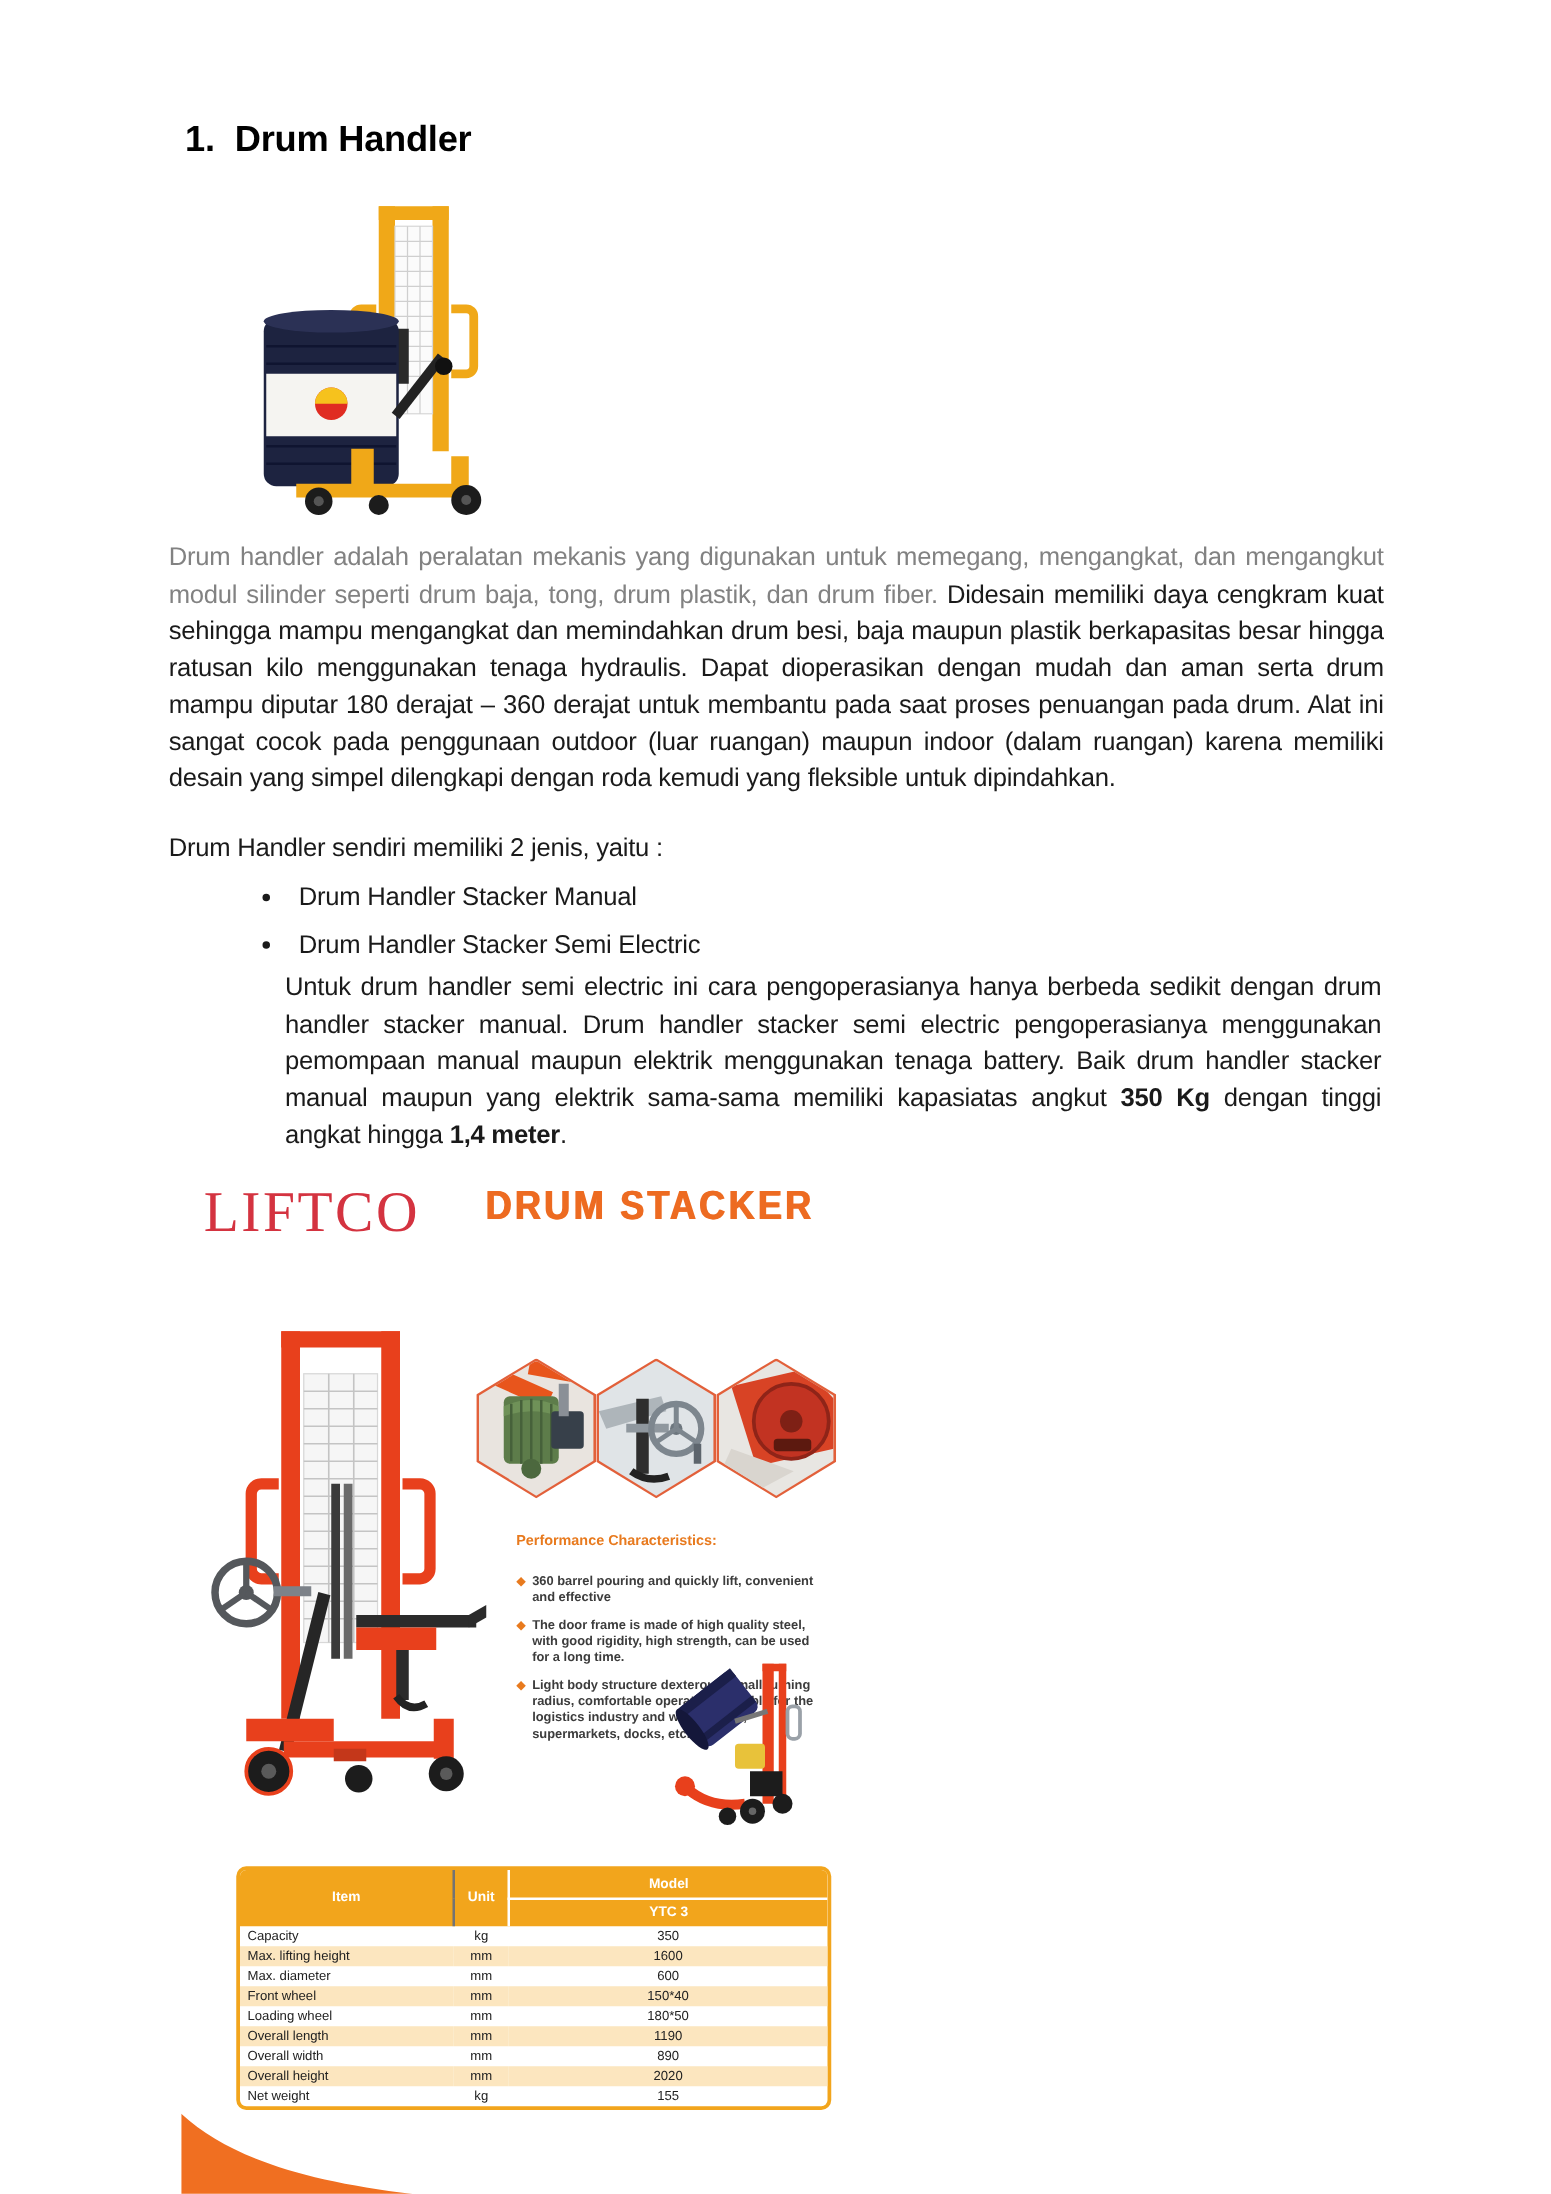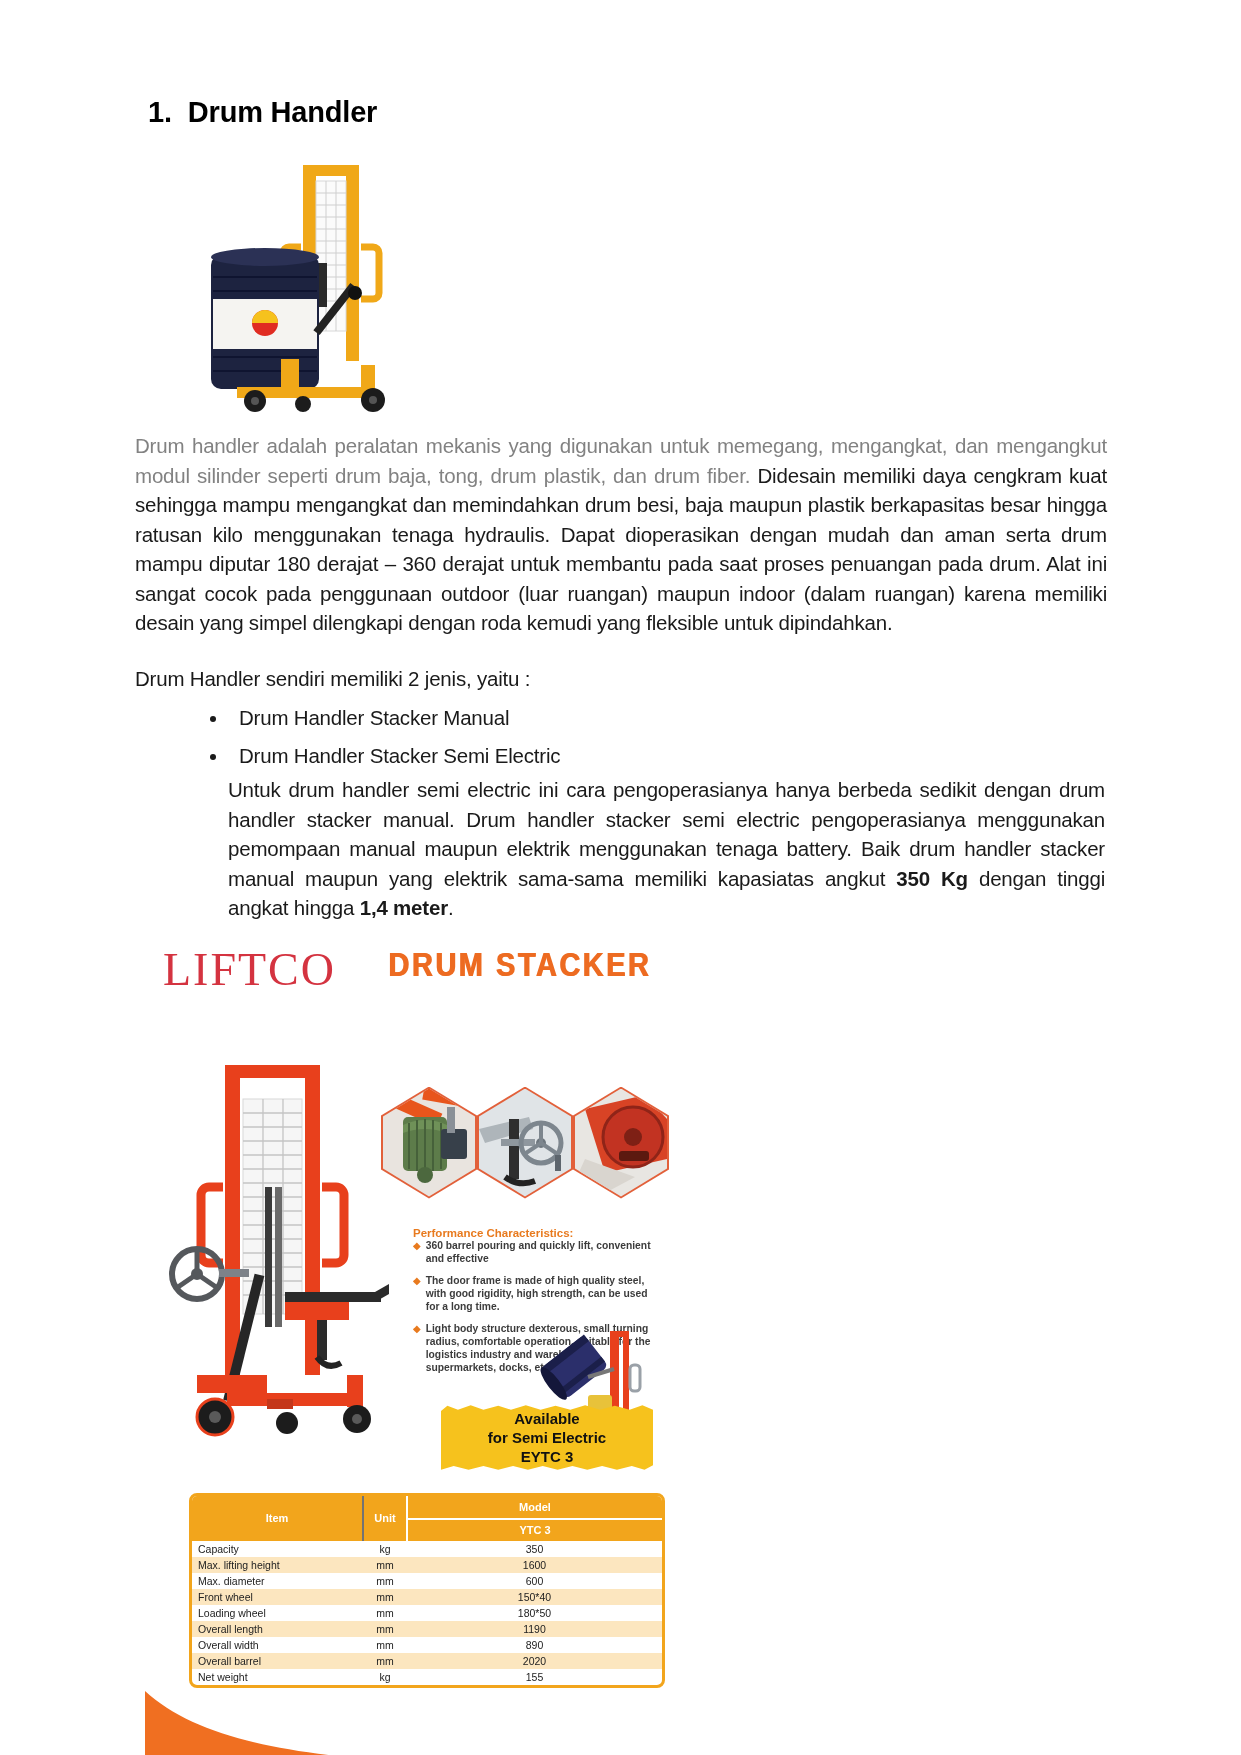--- a/index.html
+++ b/index.html
@@ -45,21 +45,21 @@
     width:100%;height:100%;background:#e2603a;
     clip-path:polygon(50% 0,100% 26%,100% 74%,50% 100%,0 74%,0 26%);
     display:flex;align-items:center;justify-content:center;
   }
   .hex-inner{
     width:92px;height:108px;
     clip-path:polygon(50% 0,100% 26%,100% 74%,50% 100%,0 74%,0 26%);
     position:relative;overflow:hidden;
   }
   .perf-block{position:absolute;left:268px;top:290px;width:248px;}
-  .perf-heading{font-size:11.5px;font-weight:bold;color:#e87a1e;margin-bottom:0;}
+  .perf-heading{font-size:11.5px;font-weight:bold;color:#e87a1e;margin-bottom:20px;}
   .perf-item{display:flex;gap:5px;margin-bottom:9px;}
   .diamond{color:#e87a1e;font-size:10px;line-height:13px;flex:0 0 auto;}
   .perf-text{font-size:10.3px;line-height:13px;color:#3c3c3c;font-weight:bold;}
   .badge{
     position:absolute;left:296px;top:468px;width:212px;height:66px;background:#f6c21d;
     clip-path:polygon(0% 10%,3% 2%,8% 8%,14% 1%,20% 8%,27% 2%,33% 8%,40% 1%,47% 8%,54% 2%,61% 8%,68% 1%,75% 8%,82% 2%,89% 8%,95% 1%,100% 8%,100% 92%,96% 99%,90% 93%,83% 99%,76% 93%,69% 99%,62% 93%,55% 99%,48% 93%,41% 99%,34% 93%,27% 99%,20% 93%,13% 99%,6% 93%,0% 99%);
     display:flex;flex-direction:column;align-items:center;justify-content:center;
     font-size:15px;font-weight:bold;color:#111;line-height:19px;text-align:center;
   }
   .main-stacker{position:absolute;left:22px;top:100px;}
@@ -313,25 +313,20 @@
     <rect x="70" y="92" width="26" height="20" fill="#1c1c1c"></rect>
 
     <path d="M20 106 q18 16 46 12" fill="none" stroke="#e8401c" stroke-width="8"></path>
     <circle cx="18" cy="104" r="8" fill="#e8401c"></circle>
     <circle cx="72" cy="124" r="10" fill="#1c1c1c"></circle>
       <circle cx="72" cy="124" r="3" fill="#666"></circle>
     <circle cx="96" cy="118" r="8" fill="#1c1c1c"></circle>
     <circle cx="52" cy="128" r="7" fill="#1c1c1c"></circle>
   </svg>
 
-  <div class="badge">
-    <span>Available</span>
-    <span>for Semi Electric</span>
-    <span>EYTC 3</span>
-  </div>
 
   <div class="spec-table-wrap">
     <table class="spec">
       <thead>
         <tr>
           <th class="hdr-item" rowspan="2">Item</th>
           <th class="hdr-unit" rowspan="2">Unit</th>
           <th class="hdr-model">Model</th>
         </tr>
         <tr>
@@ -368,21 +363,21 @@
             <td class="c-item">Overall length</td>
             <td class="c-unit">mm</td>
             <td class="c-model">1190</td>
           </tr>
           <tr>
             <td class="c-item">Overall width</td>
             <td class="c-unit">mm</td>
             <td class="c-model">890</td>
           </tr>
           <tr class="tint">
-            <td class="c-item">Overall barrel</td>
+            <td class="c-item">Overall height</td>
             <td class="c-unit">mm</td>
             <td class="c-model">2020</td>
           </tr>
           <tr>
             <td class="c-item">Net weight</td>
             <td class="c-unit">kg</td>
             <td class="c-model">155</td>
           </tr>
         </tbody>
     </table>

